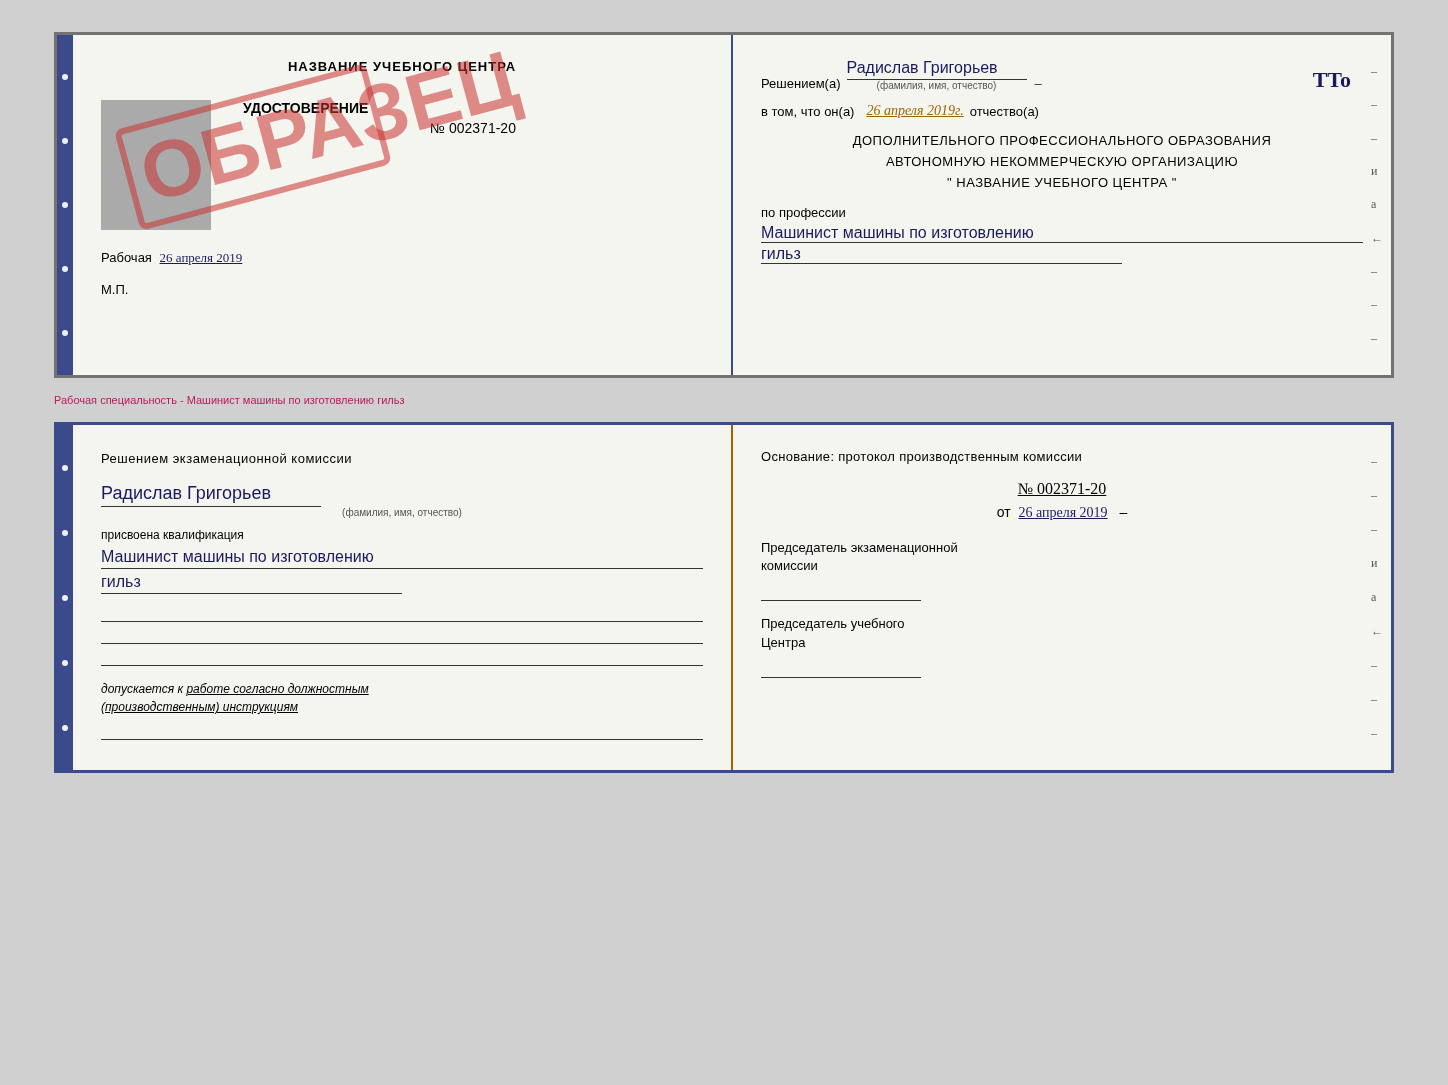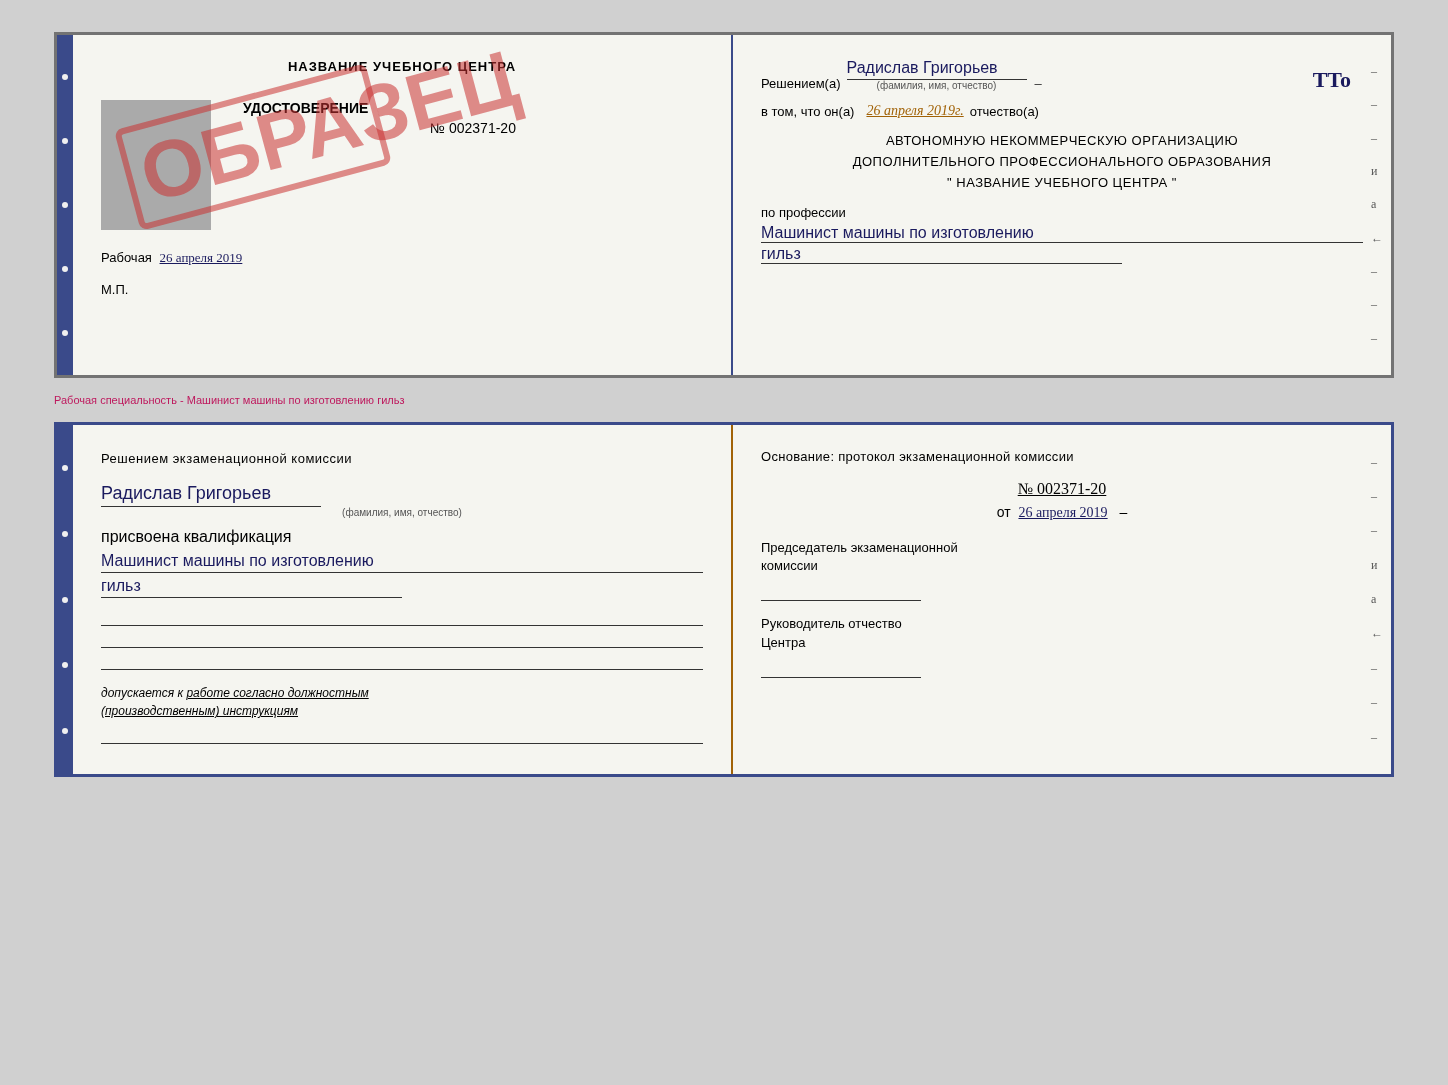--- a/index.html
+++ b/index.html
@@ -244,21 +244,21 @@
     }
 
     .name-subtext {
       font-size: 10px;
       color: #555;
       text-align: center;
       font-family: Arial, sans-serif;
     }
 
     .qualification-label {
-      font-size: 16px;
+      font-size: 12px;
       font-family: Arial, sans-serif;
       margin: 10px 0 4px;
     }
 
     .qualification-value {
       font-family: 'Comic Sans MS', cursive, sans-serif;
       font-size: 16px;
       color: #1a1a5e;
       border-bottom: 1px solid #333;
       display: block;
@@ -400,22 +400,22 @@
         <span class="field-dash">–</span>
       </div>
 
       <div class="field-line">
         <span class="field-label">в том, что он(а)</span>
         <span class="date-inline" style="font-family: 'Comic Sans MS', cursive; color:#a16207; margin: 0 6px; font-size:14px;">26 апреля 2019г.</span>
         <span>отчество(а)</span>
       </div>
 
       <div class="block-text">
+        <div>ДОПОЛНИТЕЛЬНОГО ПРОФЕССИОНАЛЬНОГО ОБРАЗОВАНИЯ</div>
         <div>АВТОНОМНУЮ НЕКОММЕРЧЕСКУЮ ОРГАНИЗАЦИЮ</div>
-        <div>ДОПОЛНИТЕЛЬНОГО ПРОФЕССИОНАЛЬНОГО ОБРАЗОВАНИЯ</div>
         <div>" НАЗВАНИЕ УЧЕБНОГО ЦЕНТРА "</div>
       </div>
 
       <div>
         <div class="profession-label">по профессии</div>
         <span class="profession-value">Машинист машины по изготовлению</span>
         <span class="profession-value" style="display:block; width:60%;">гильз</span>
       </div>
 
       <div class="right-side-dashes">
@@ -463,38 +463,38 @@
       <div class="admission-text">
         <span>допускается к</span>
         <span class="admission-underline"> <span>работе согласно должностным</span></span>
         <br>
         <span class="admission-underline">(производственным) инструкциям</span>
       </div>
       <div class="blank-line" style="margin-top: 8px;"></div>
     </div>
 
     <div class="bottom-right">
-      <div class="basis-title">Основание: протокол экзаменационной комиссии</div>
+      <div class="basis-title">Основание: протокол производственным комиссии</div>
 
       <div class="protocol-number">№ 002371-20</div>
 
       <div class="protocol-date">
         <span>от</span>
         <span style="margin-left:4px; text-decoration:underline; font-family:'Comic Sans MS', cursive; color:#1a1a5e;">26 апреля 2019</span>
         <span style="margin-left:8px;">–</span>
       </div>
 
       <div class="official-label">
         <span>Председатель экзаменационной</span><br>
         <span>комиссии</span>
       </div>
       <div class="signature-line"></div>
 
       <div class="official-label" style="margin-top:8px;">
-        <span>Руководитель отчество</span><br>
+        <span>Председатель учебного</span><br>
         <span>Центра</span>
       </div>
       <div class="signature-line"></div>
 
       <div class="right-side-dashes">
         <span>–</span>
         <span>–</span>
         <span>–</span>
         <span>и</span>
         <span>а</span>

